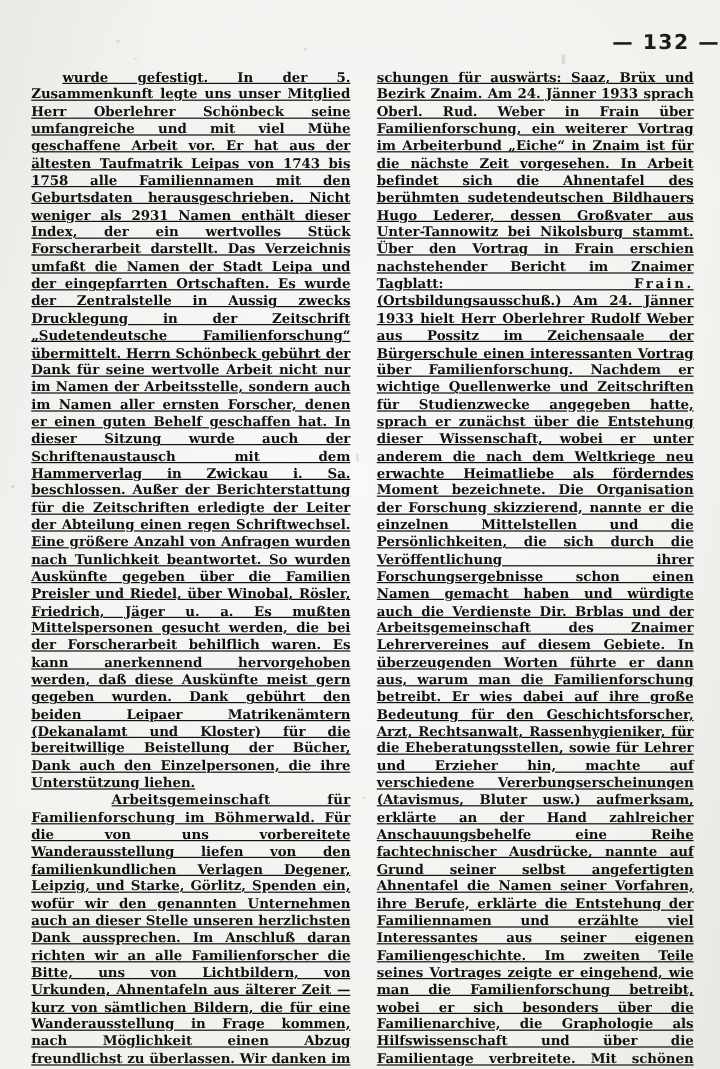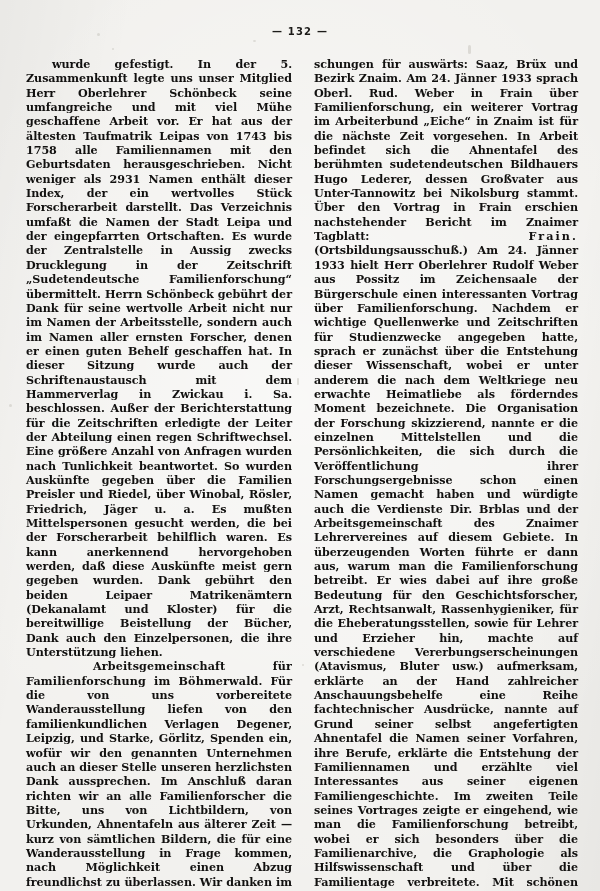--- a/index.html
+++ b/index.html
@@ -35,41 +35,42 @@
     border-radius: 50%;
     opacity: .55;
   }
 
   
   .running-head {
     position: absolute;
     top: 26px;
     left: 0;
     right: 0;
-    text-align: center;
+    text-align: right;
     font-family: "DejaVu Sans", "Liberation Sans", sans-serif;
     font-weight: bold;
-    font-size: 10px;
+    font-size: 17px;
     letter-spacing: 1.2px;
     color: #1c1b19;
   }
 
   
   .columns {
     position: absolute;
     top: 58px;
     left: 26px;
     right: 22px;
     bottom: 14px;
     display: flex;
     gap: 16px;
   }
   .col {
     width: 50%;
     box-sizing: border-box;
+    text-decoration: underline;
   }
   .col-left  { padding-right: 2px; }
   .col-right { padding-left: 4px; }
 
   
   .fraktur {
     font-family: "DejaVu Serif", "Liberation Serif", serif;
     font-weight: bold;
     font-size: 11.15px;
     line-height: 14.35px;

